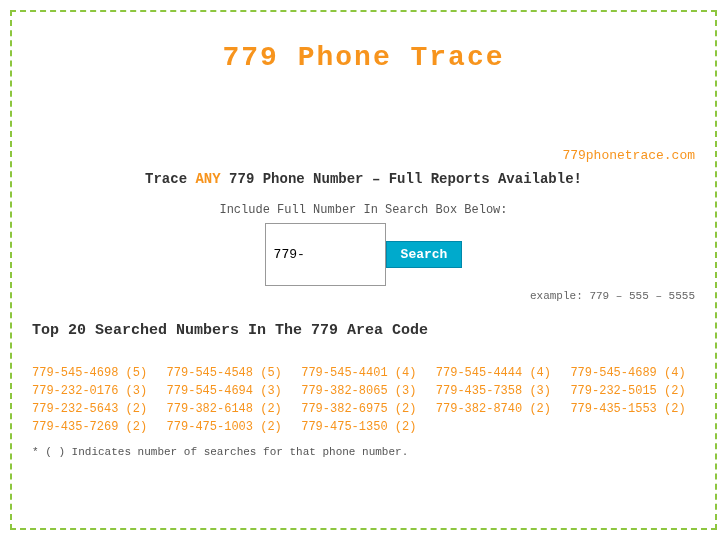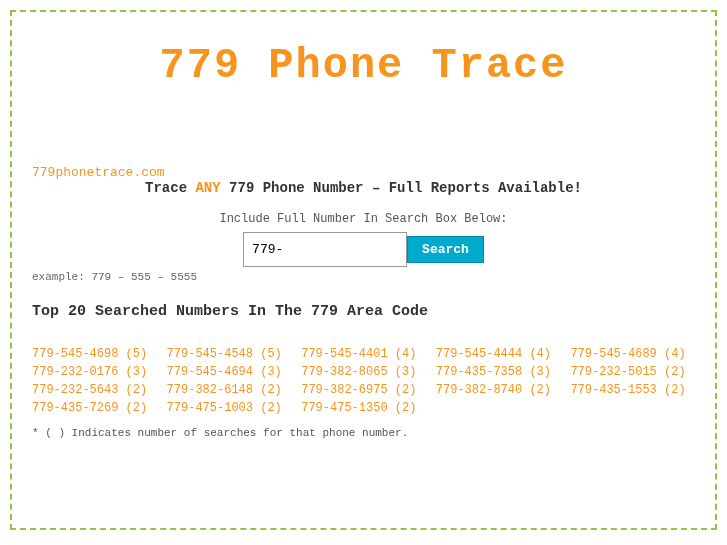--- a/index.html
+++ b/index.html
@@ -12,32 +12,32 @@
     .outer-border {
       border: 2px dashed #8dc63f;
       margin: 10px;
       min-height: 520px;
       padding: 10px 20px 20px 20px;
       position: relative;
     }
     .page-title {
       text-align: center;
       color: #f7941d;
-      font-size: 42px;
+      font-size: 28px;
       font-weight: bold;
       font-family: 'Courier New', Courier, monospace;
       padding: 20px 0 15px 0;
       letter-spacing: 2px;
     }
     .site-url {
-      text-align: left;
+      text-align: right;
       color: #f7941d;
       font-size: 13px;
       margin-top: 60px;
-      margin-bottom: 0;
+      margin-bottom: 8px;
       font-family: 'Courier New', Courier, monospace;
     }
     .tagline {
       text-align: center;
       font-weight: bold;
       font-size: 14px;
       margin-bottom: 16px;
       font-family: 'Courier New', Courier, monospace;
       color: #333;
     }
@@ -53,38 +53,38 @@
     }
     .search-row {
       display: flex;
       justify-content: center;
       align-items: center;
       gap: 0;
       margin-bottom: 4px;
     }
     .search-input {
       border: 1px solid #999;
-      padding: 9px 8px;
+      padding: 23px 8px;
       font-size: 13px;
       font-family: 'Courier New', Courier, monospace;
-      width: 164px;
+      width: 121px;
       outline: none;
     }
     .search-button {
       background: #00aacc;
       color: #fff;
       border: 1px solid #0088aa;
       padding: 5px 14px;
       font-size: 13px;
       font-family: 'Courier New', Courier, monospace;
       cursor: pointer;
       font-weight: bold;
     }
     .search-example {
-      text-align: left;
+      text-align: right;
       font-size: 11px;
       color: #666;
       margin-bottom: 20px;
       font-family: 'Courier New', Courier, monospace;
     }
     .section-title {
       font-weight: bold;
       font-size: 15px;
       margin-bottom: 27px;
       font-family: 'Courier New', Courier, monospace;

